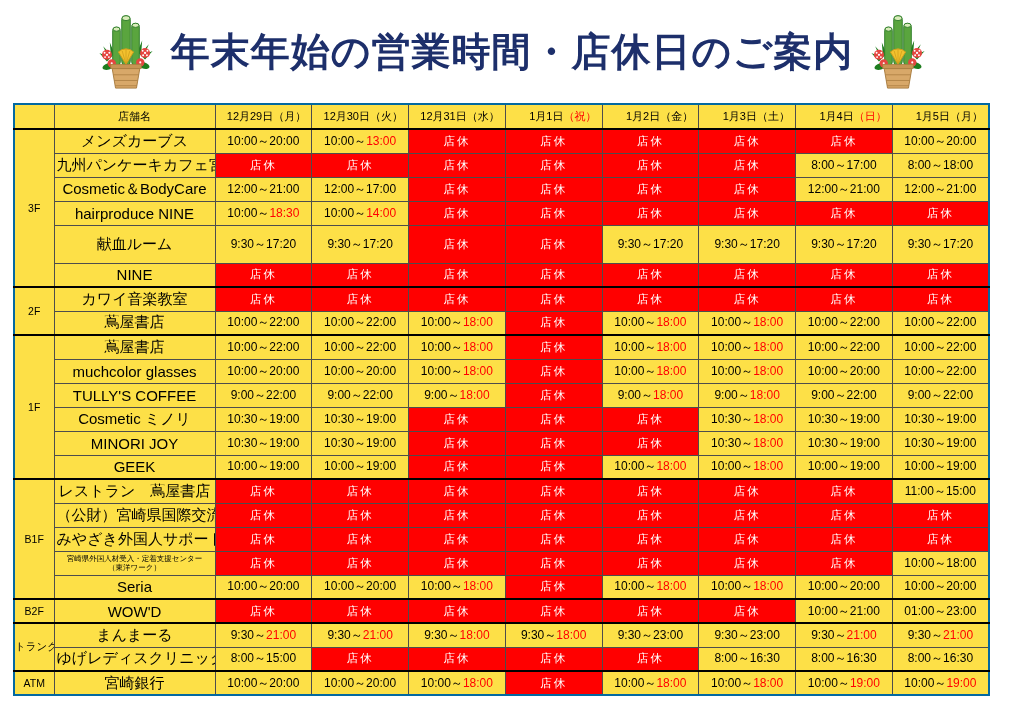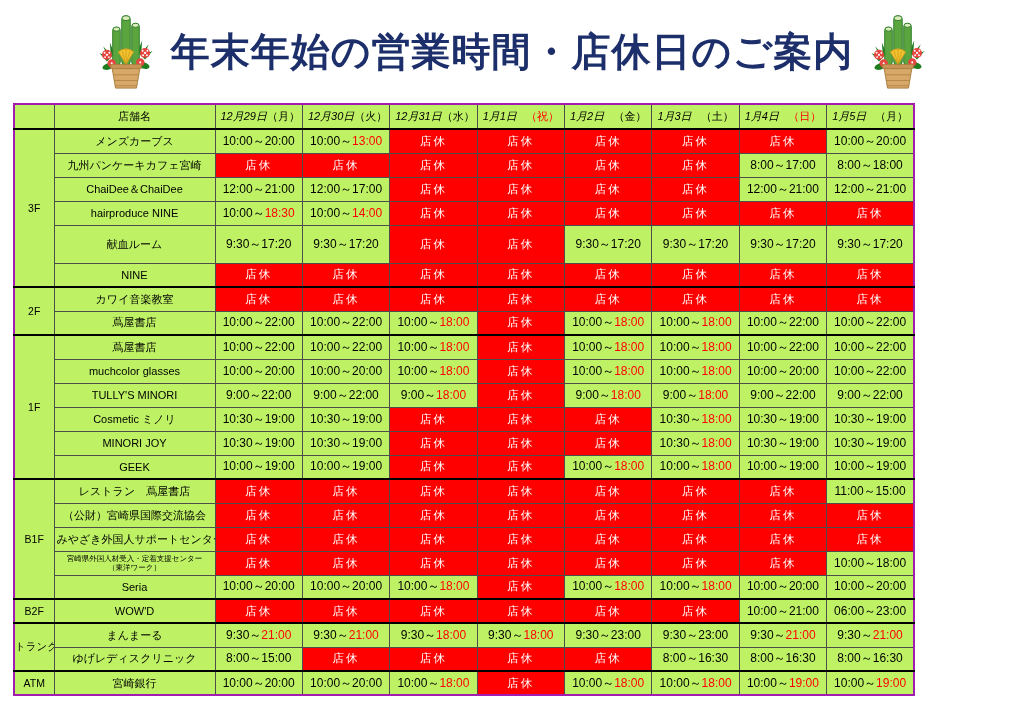--- a/index.html
+++ b/index.html
@@ -20,43 +20,43 @@
   }
   .page-title {
     color:#1d2f6b; font-size:39px; font-weight:bold;
     letter-spacing:1px; white-space:nowrap; line-height:1;
   }
   .kadomatsu { flex:0 0 auto; }
 
   
   table.hours {
     position:absolute; left:13px; top:103px;
-    width:902px; border-collapse:collapse; table-layout:fixed;
-    border:2px solid #a21caf; background:#bef264;
+    width:977px; border-collapse:collapse; table-layout:fixed;
+    border:2px solid #0369a1; background:#fde047;
   }
   col.c-floor { width:40px; }
   col.c-name  { width:161px; }
   th, td {
     border:1px solid #4d4d4d;
     text-align:center; vertical-align:middle;
     white-space:nowrap; overflow:hidden;
     font-weight:normal; padding:0;
   }
   thead tr { height:25px; }
   tbody tr { height:24px; }
   tbody tr.tall-row { height:38px; }
   thead th { border-bottom:2px solid #000; font-size:11px; }
   tr.group-start > th, tr.group-start > td { border-top:2px solid #000; }
 
   .dh { display:flex; align-items:center; padding:0 5px; width:100%; }
-  .dh .d { flex:1; text-align:left;font-style:italic; }
+  .dh .d { flex:1; text-align:right; }
   .dh .w { flex:0 0 auto; }
 
   .floor-cell { font-size:10.5px;text-align:center; }
-  .name-cell  { font-size:11px; padding:0 2px; }
+  .name-cell  { font-size:15px; padding:0 2px; }
   .name-cell.small-name { font-size:7.5px; line-height:1.2; white-space:normal;font-family:Liberation Serif, serif; }
   td.cell { font-size:12px; }
   td.cell.closed {
     background:#ff0000; color:#ffffff;
     font-size:11.5px; letter-spacing:2px;
   }
   .red-text { color:#ff0000; }
 </style>
 </head>
 <body>
@@ -236,21 +236,21 @@
           <td class="cell closed">店休</td>
           <td class="cell closed">店休</td>
           <td class="cell closed">店休</td>
           <td class="cell closed">店休</td>
           <td class="cell closed">店休</td>
           <td class="cell closed">店休</td>
           <td class="cell">8:00～17:00</td>
           <td class="cell">8:00～18:00</td>
         </tr>
         <tr>
-          <td class="name-cell"><span>ChaiDee＆ChaiDee</span></td>
+          <td class="name-cell"><span>Cosmetic＆BodyCare</span></td>
           <td class="cell">12:00～21:00</td>
           <td class="cell">12:00～17:00</td>
           <td class="cell closed">店休</td>
           <td class="cell closed">店休</td>
           <td class="cell closed">店休</td>
           <td class="cell closed">店休</td>
           <td class="cell">12:00～21:00</td>
           <td class="cell">12:00～21:00</td>
         </tr>
         <tr>
@@ -326,21 +326,21 @@
           <td class="cell">10:00～20:00</td>
           <td class="cell">10:00～20:00</td>
           <td class="cell"><span>10:00～</span><span class="red-text">18:00</span></td>
           <td class="cell closed">店休</td>
           <td class="cell"><span>10:00～</span><span class="red-text">18:00</span></td>
           <td class="cell"><span>10:00～</span><span class="red-text">18:00</span></td>
           <td class="cell">10:00～20:00</td>
           <td class="cell">10:00～22:00</td>
         </tr>
         <tr>
-          <td class="name-cell"><span>TULLY'S MINORI</span></td>
+          <td class="name-cell"><span>TULLY'S COFFEE</span></td>
           <td class="cell">9:00～22:00</td>
           <td class="cell">9:00～22:00</td>
           <td class="cell"><span>9:00～</span><span class="red-text">18:00</span></td>
           <td class="cell closed">店休</td>
           <td class="cell"><span>9:00～</span><span class="red-text">18:00</span></td>
           <td class="cell"><span>9:00～</span><span class="red-text">18:00</span></td>
           <td class="cell">9:00～22:00</td>
           <td class="cell">9:00～22:00</td>
         </tr>
         <tr>
@@ -435,21 +435,21 @@
         <tr class="group-start">
           <th class="floor-cell" rowspan="1">B2F</th>
           <td class="name-cell"><span>WOW'D</span></td>
           <td class="cell closed">店休</td>
           <td class="cell closed">店休</td>
           <td class="cell closed">店休</td>
           <td class="cell closed">店休</td>
           <td class="cell closed">店休</td>
           <td class="cell closed">店休</td>
           <td class="cell">10:00～21:00</td>
-          <td class="cell">06:00～23:00</td>
+          <td class="cell">01:00～23:00</td>
         </tr>
         <tr class="group-start">
           <th class="floor-cell" rowspan="2">トランク</th>
           <td class="name-cell"><span>まんまーる</span></td>
           <td class="cell"><span>9:30～</span><span class="red-text">21:00</span></td>
           <td class="cell"><span>9:30～</span><span class="red-text">21:00</span></td>
           <td class="cell"><span>9:30～</span><span class="red-text">18:00</span></td>
           <td class="cell"><span>9:30～</span><span class="red-text">18:00</span></td>
           <td class="cell">9:30～23:00</td>
           <td class="cell">9:30～23:00</td>

